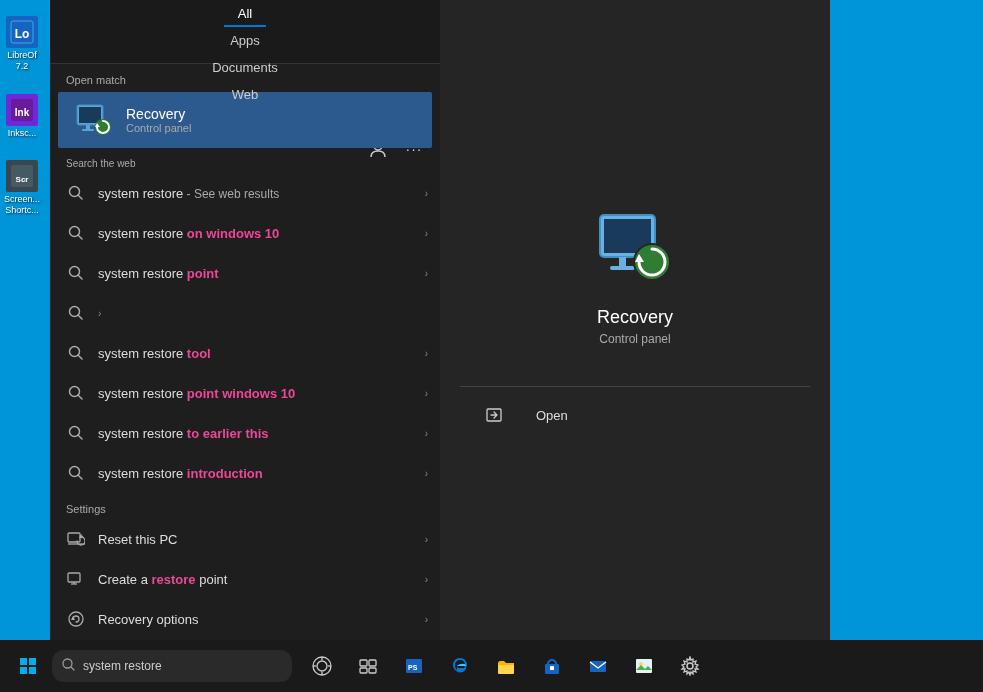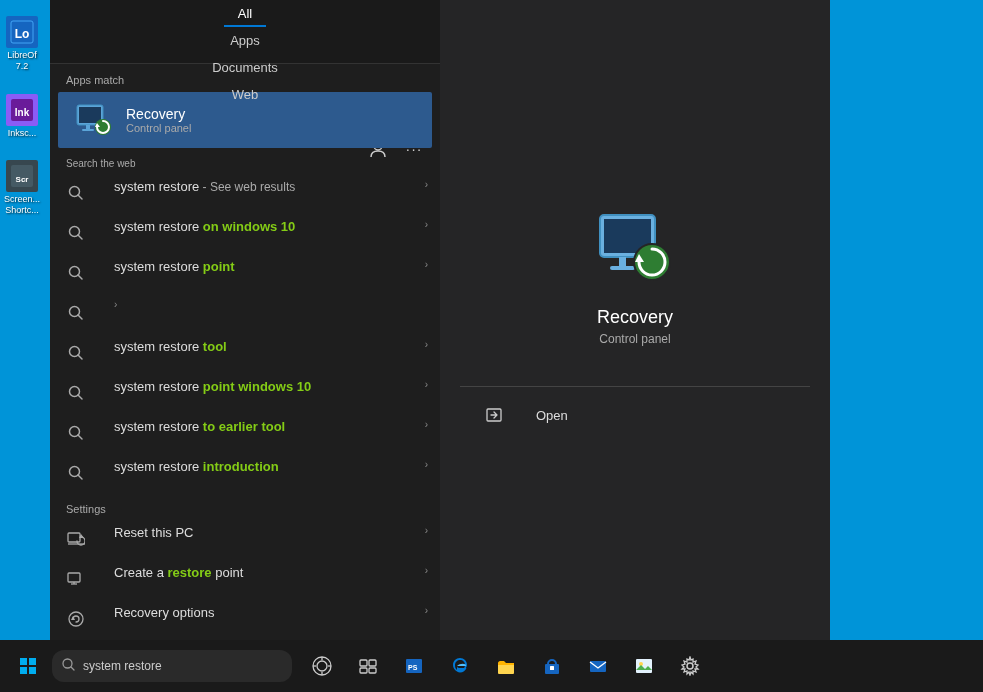--- a/index.html
+++ b/index.html
@@ -175,45 +175,44 @@
     
     .web-section-label {
       font-size: 10px;
       color: #aaa;
       padding: 10px 16px 4px 16px;
     }
 
     
     .list-item {
       display: flex;
-      align-items: flex-start;
+      align-items: center;
       padding: 6px 12px;
       cursor: pointer;
       position: relative;
-      gap: 16px;
     }
     .list-item-icon {
       width: 28px;
       height: 28px;
       display: flex;
       align-items: center;
       justify-content: center;
       color: #aaa;
       font-size: 14px;
       flex-shrink: 0;
       margin-right: 8px;
     }
     .list-item-text {
       flex: 1;
       font-size: 13px;
       color: #ddd;
     }
     .list-item-text .bold {
       font-weight: 700;
-      color: #84cc16;
+      color: #ec4899;
     }
     .list-item-arrow {
       color: #888;
       font-size: 10px;
     }
     .list-item-link {
       font-size: 12px;
       color: #aaa;
     }
 
@@ -342,21 +341,21 @@
   <div class="desktop-icon">
     <div class="desktop-icon-img" style="background-color:#1565c0;">
       <svg width="28" height="28" viewBox="0 0 28 28">
         <rect x="3" y="3" width="22" height="22" rx="2" fill="#1565c0" stroke="#42a5f5" stroke-width="1"></rect>
         <text x="14" y="20" text-anchor="middle" fill="white" font-size="12" font-weight="bold">Lo</text>
       </svg>
     </div>
     <div class="desktop-icon-label">LibreOf<br>7.2</div>
   </div>
   <div class="desktop-icon">
-    <div class="desktop-icon-img" style="background-color:#8b5cf6;">
+    <div class="desktop-icon-img" style="background-color:#6d28d9;">
       <svg width="28" height="28" viewBox="0 0 28 28">
         <rect x="3" y="3" width="22" height="22" rx="2" fill="#6a1b9a"></rect>
         <text x="14" y="20" text-anchor="middle" fill="white" font-size="10" font-weight="bold">Ink</text>
       </svg>
     </div>
     <div class="desktop-icon-label">Inksc...</div>
   </div>
   <div class="desktop-icon">
     <div class="desktop-icon-img" style="background-color:#37474f;">
       <svg width="28" height="28" viewBox="0 0 28 28">
@@ -395,21 +394,21 @@
             <circle cx="9" cy="6" r="4" fill="none" stroke="#ccc" stroke-width="1.5"></circle>
             <path d="M2 17c0-4 3-6 7-6s7 2 7 6" fill="none" stroke="#ccc" stroke-width="1.5"></path>
           </svg>
         </div>
         <div class="tab-icon-btn">
           <span style="letter-spacing:1px;font-size:14px;color:#ccc;">···</span>
         </div>
       </div>
     </div>
 
-    <div class="section-label">Apps match</div>
+    <div class="section-label">Open match</div>
     <div class="best-match-item">
       <div class="best-match-icon">
 
         <svg width="38" height="38" viewBox="0 0 38 38">
 
           <rect x="2" y="4" width="26" height="20" rx="2" fill="#5ba4d8" stroke="#4090c0" stroke-width="1"></rect>
           <rect x="4" y="6" width="22" height="16" fill="#1a3a5c"></rect>
 
           <rect x="11" y="24" width="4" height="5" fill="#5ba4d8"></rect>
           <rect x="7" y="28" width="12" height="2" rx="1" fill="#5ba4d8"></rect>
@@ -492,21 +491,21 @@
       <div class="list-item-arrow">›</div>
     </div>
 
     <div class="list-item">
       <div class="list-item-icon">
         <svg width="16" height="16" viewBox="0 0 16 16">
           <circle cx="6.5" cy="6.5" r="5" fill="none" stroke="#aaa" stroke-width="1.5"></circle>
           <line x1="10" y1="10" x2="14" y2="14" stroke="#aaa" stroke-width="1.5" stroke-linecap="round"></line>
         </svg>
       </div>
-      <div class="list-item-text">system restore <span class="bold">to earlier tool</span></div>
+      <div class="list-item-text">system restore <span class="bold">to earlier this</span></div>
       <div class="list-item-arrow">›</div>
     </div>
 
     <div class="list-item">
       <div class="list-item-icon">
         <svg width="16" height="16" viewBox="0 0 16 16">
           <circle cx="6.5" cy="6.5" r="5" fill="none" stroke="#aaa" stroke-width="1.5"></circle>
           <line x1="10" y1="10" x2="14" y2="14" stroke="#aaa" stroke-width="1.5" stroke-linecap="round"></line>
         </svg>
       </div>

